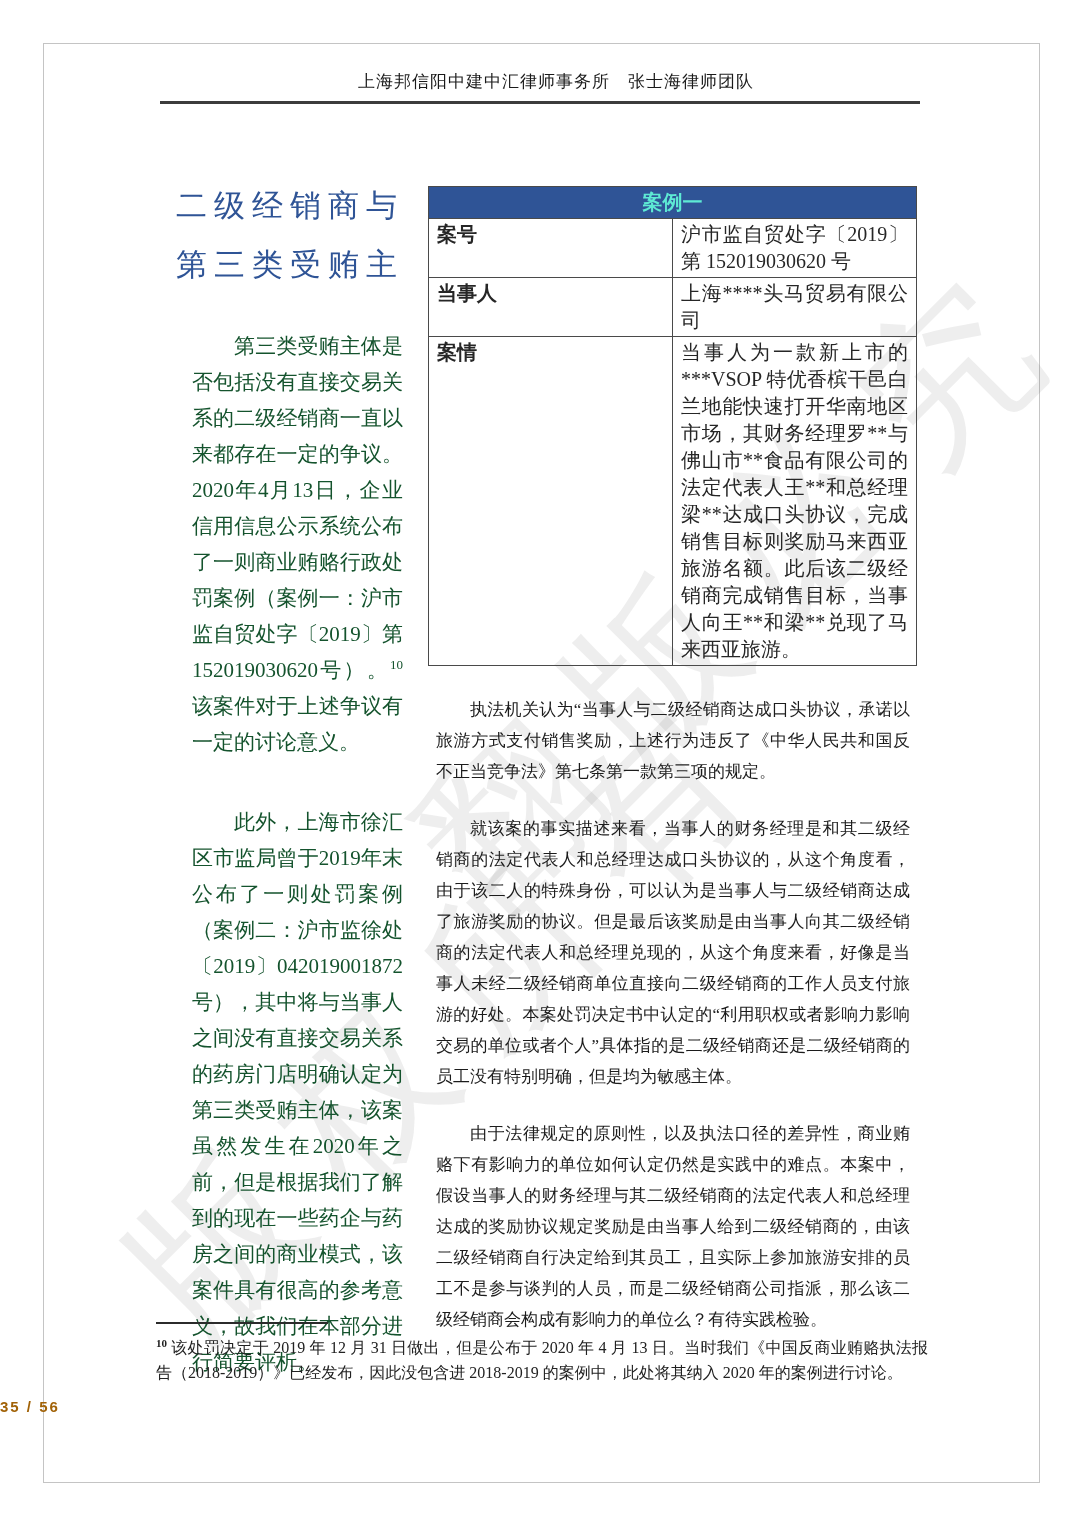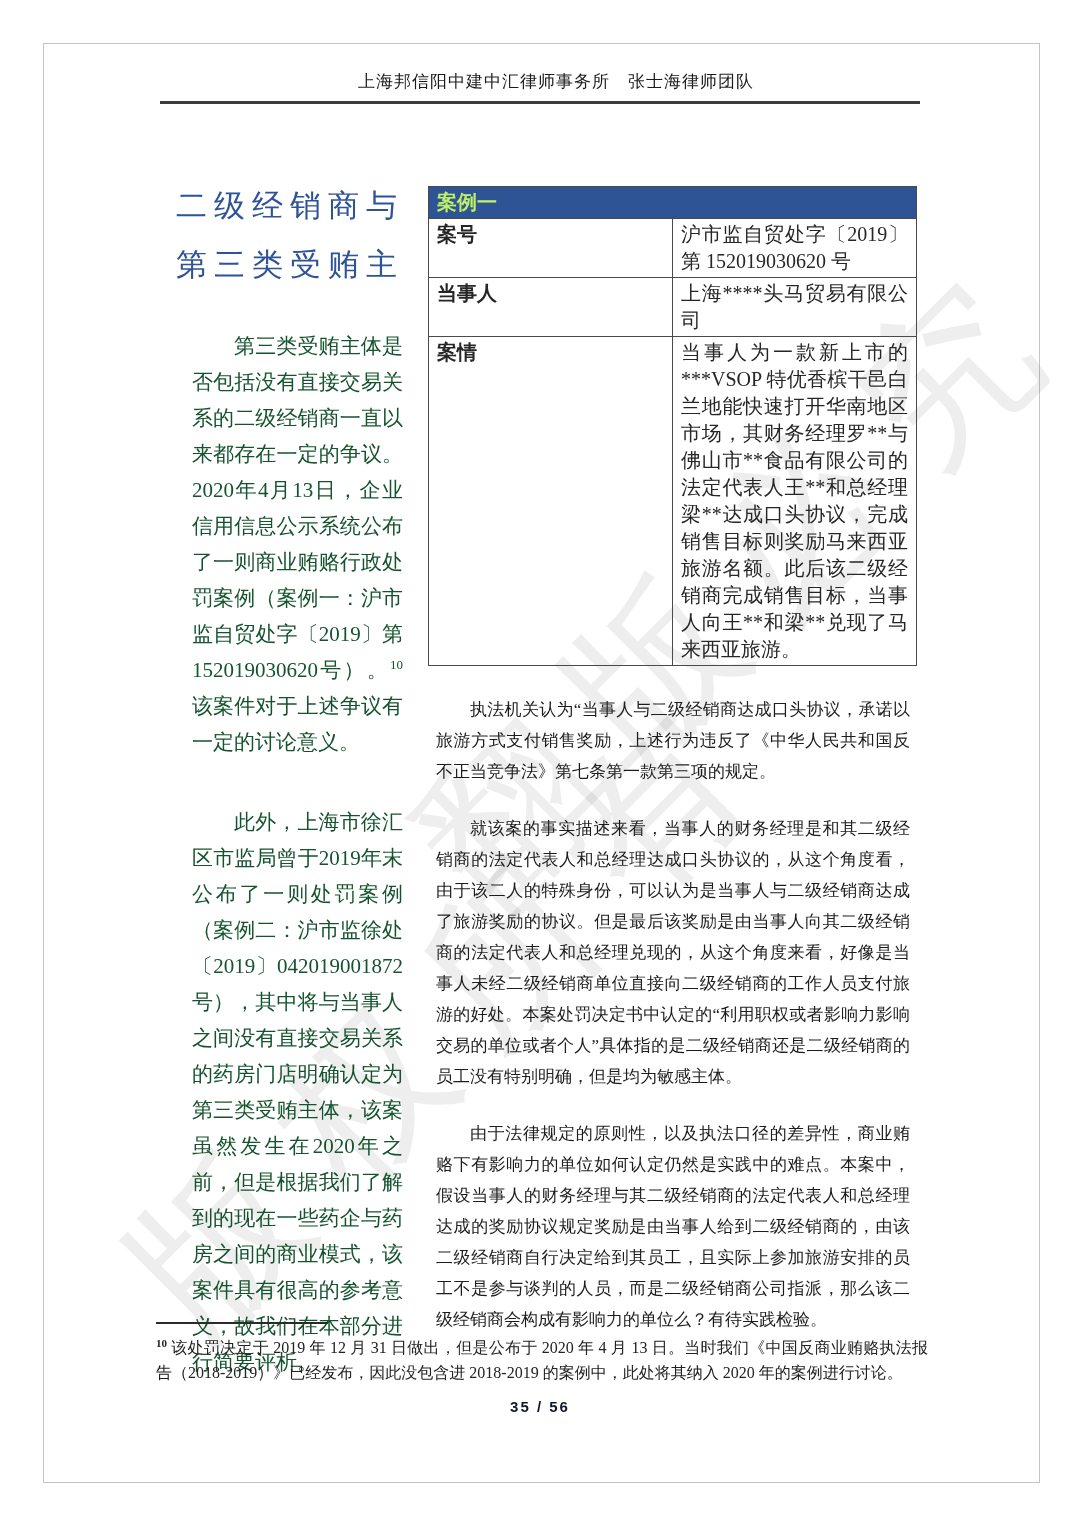--- a/index.html
+++ b/index.html
@@ -91,21 +91,22 @@
   }
   table.case-table td{
     border:1px solid var(--table-line);
     padding:2px 8px;
     vertical-align:top;
     font-size:20px;
     line-height:27px;
   }
   td.caption-cell{
     background:var(--accent);
-    color:#bef264;
+    color:#5eead4;
+    text-align:center;
     font-family:"Liberation Sans","DejaVu Sans",sans-serif;
     font-weight:700;
     font-size:20px;
     line-height:26px;
     padding:2px 0;
   }
   td.label-cell{
     width:76px;
     font-family:"Liberation Sans","DejaVu Sans",sans-serif;
     font-weight:700;
@@ -138,25 +139,24 @@
     font-size:16px;
     line-height:24.5px;
     text-align:justify;
     text-justify:inter-character;
     color:#222222;
     z-index:1;
   }
   .footnote sup{font-size:11px;font-weight:700;}
   .page-number{
     position:absolute;left:0;right:0;top:1398px;
-    text-align:center;
     font-family:"Liberation Sans","DejaVu Sans",sans-serif;
     font-weight:700;
     font-size:15px;
-    color:#0f172a;
+    color:#a16207;
     letter-spacing:2px;
     z-index:1;
   }
 </style>
 </head>
 <body>
 
 <div class="page">
 
   <div class="page-border"></div>

